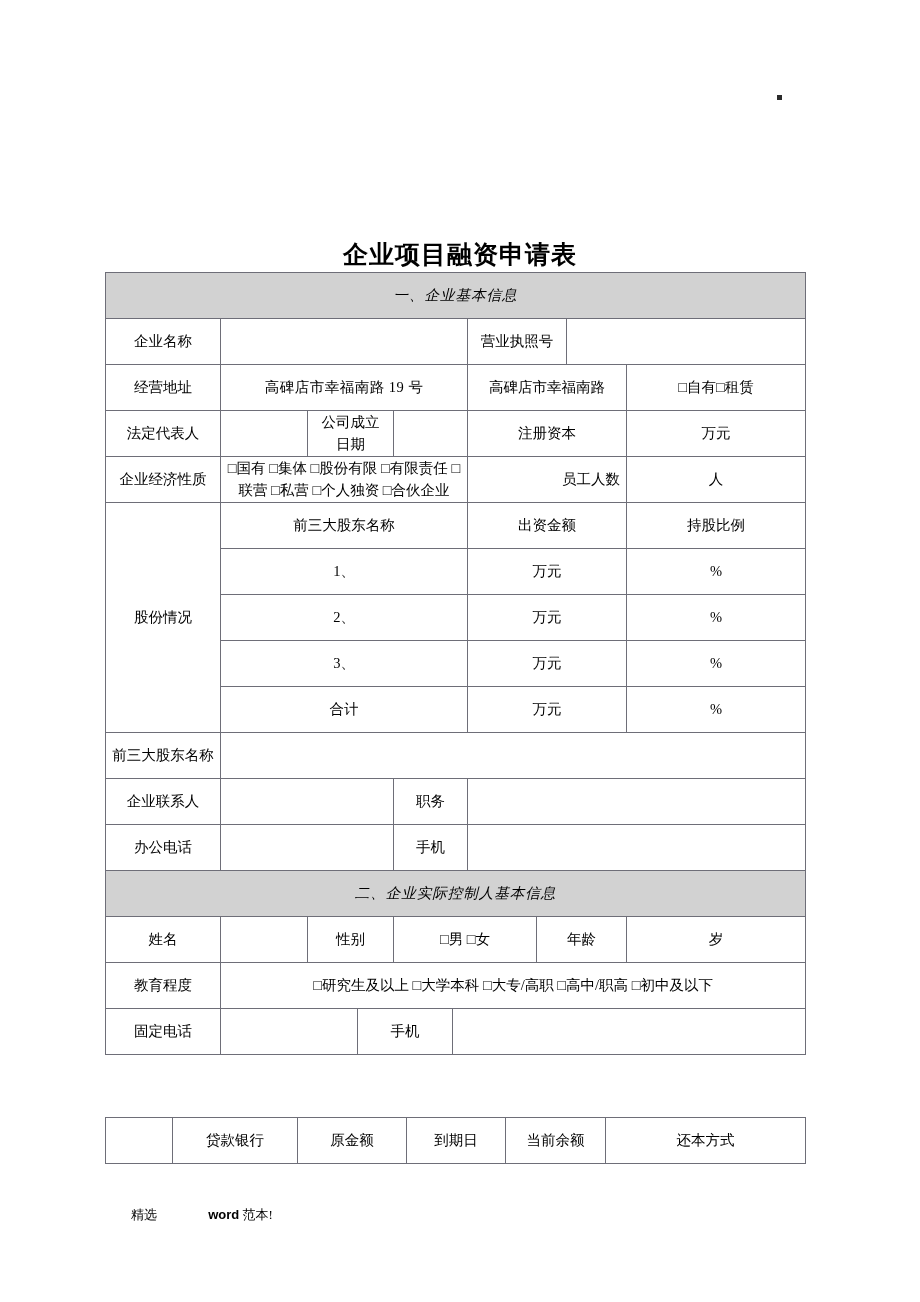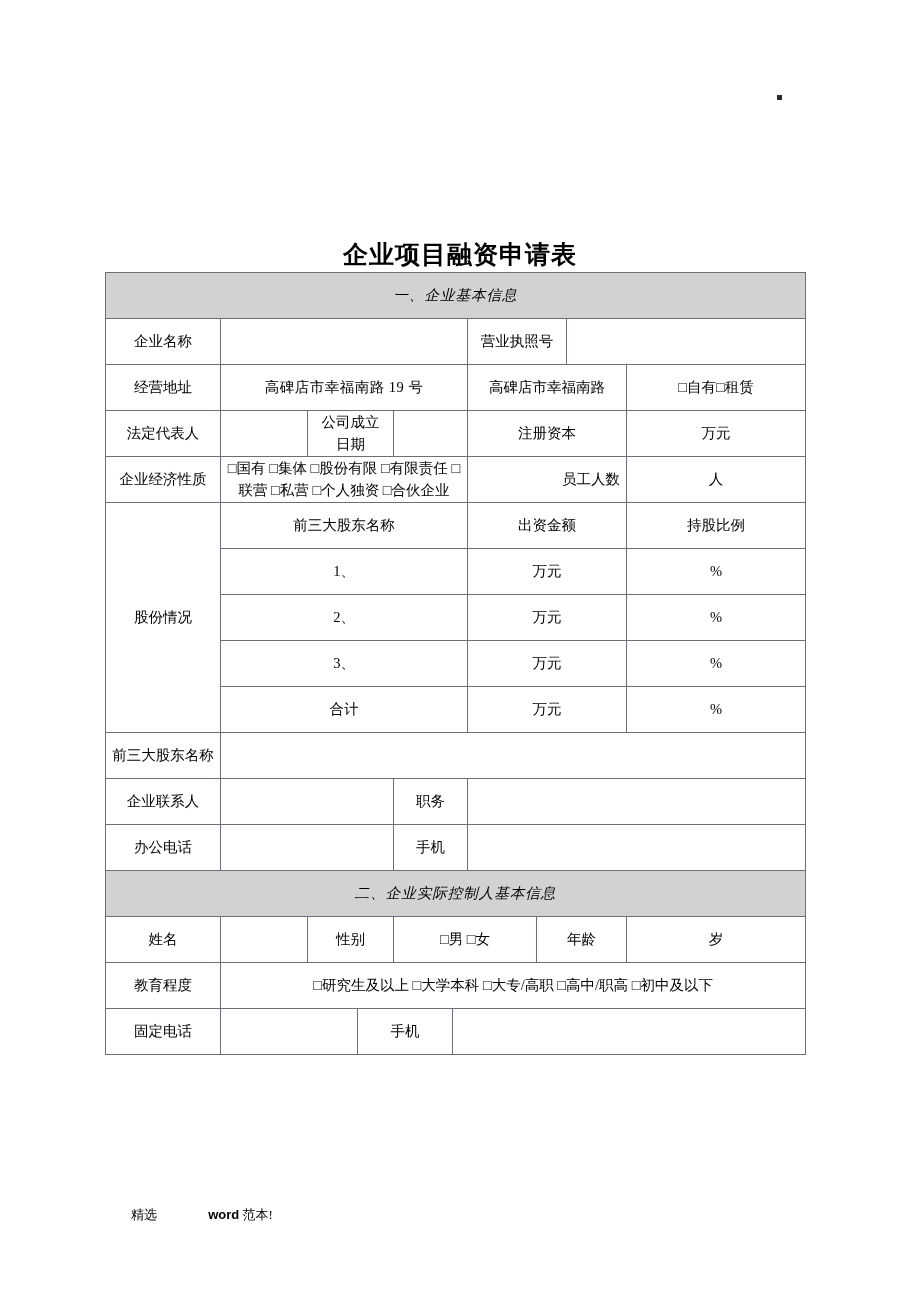--- a/index.html
+++ b/index.html
@@ -247,20 +247,28 @@
       <col style="width:67px">
       <col style="width:125px">
       <col style="width:109px">
       <col style="width:99px">
       <col style="width:100px">
       <col style="width:200px">
     </colgroup>
 
     <tbody>
 
+    <tr>
+      <td class="tall"></td>
+      <td class="tall">贷款银行</td>
+      <td class="tall">原金额</td>
+      <td class="tall">到期日</td>
+      <td class="tall">当前余额</td>
+      <td class="tall">还本方式</td>
+    </tr>
   </tbody>
     </table>
 
   <div class="footer-note">
     <span>精选</span>
     <span class="latin">word</span>
     <span>范本!</span>
   </div>
 
 </div>

